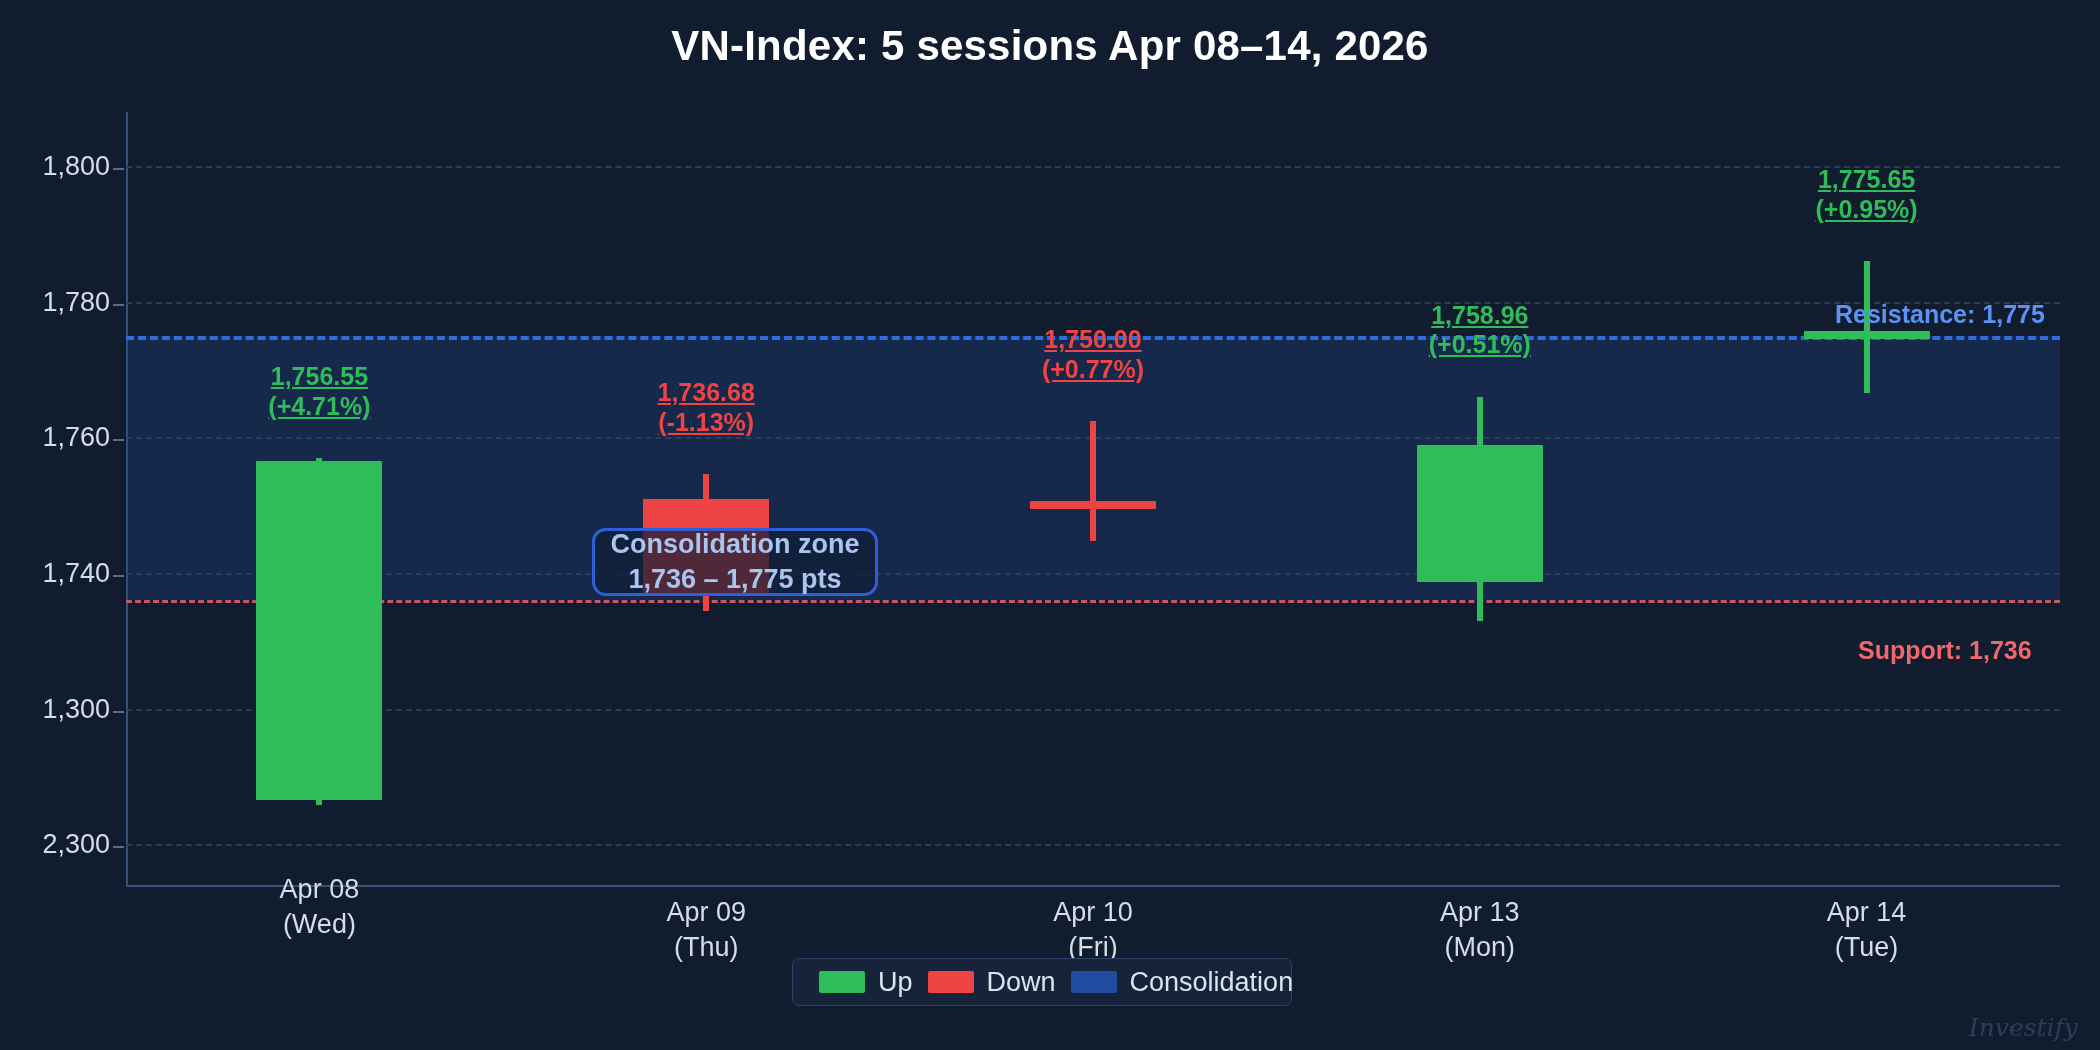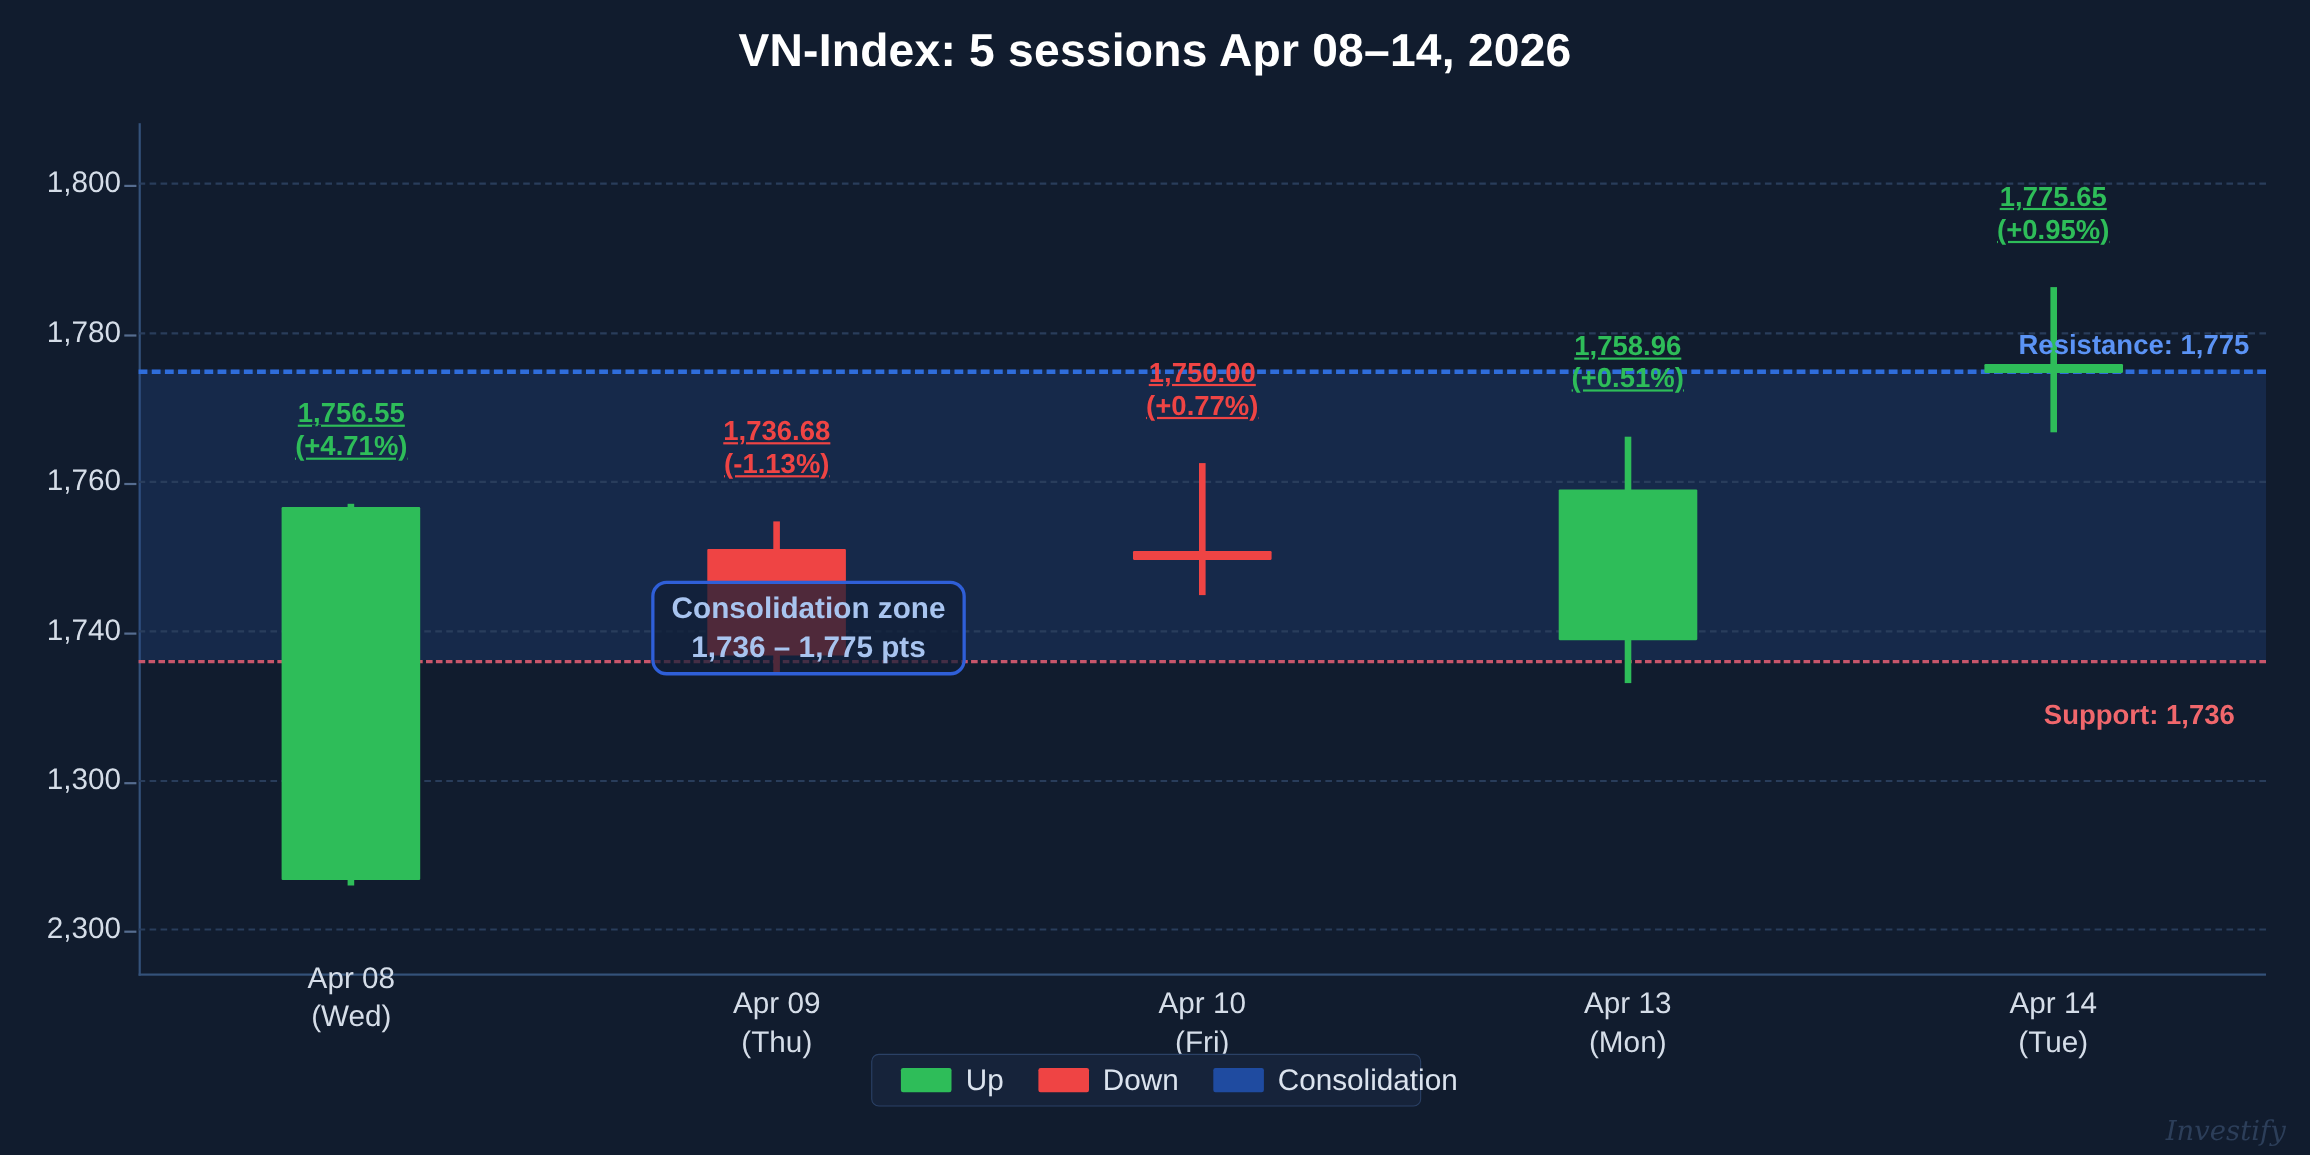--- a/index.html
+++ b/index.html
@@ -118,21 +118,21 @@
 
   
   .legend{
     position:absolute;
     border:1px solid #2b4166;
     border-radius:7px;
     background:#16233a;
     display:flex;align-items:center;
     padding:0 26px;
     box-sizing:border-box;
-    gap:31px;
+    gap:15px;
   }
   .legend-item{display:flex;align-items:center;gap:13px;}
   .swatch{width:46px;height:22px;border-radius:2px;display:block;}
   .legend-text{font-size:27px;color:#dbe3ee;}
 
   .watermark{
     position:absolute;right:22px;bottom:8px;
     font-family:"DejaVu Serif", serif;
     font-style:italic;font-size:25px;
     color:#2c3e59;
@@ -228,21 +228,21 @@
       <div class="xlabel" style="left: 1866.6px; top: 895px;">
         <div>Apr 14</div>
         <div>(Tue)</div>
       </div>
     </div>
   <div id="tag-layer">
       <div class="level-tag res" style="left: 1835px; top: 299.763px;">Resistance: 1,775</div>
       <div class="level-tag sup" style="left: 1858px; top: 636px;">Support: 1,736</div>
     </div>
   <div id="annot-layer">
-      <div class="annot" style="left: 592px; top: 528px; width: 286px; height: 86px;">
+      <div class="annot" style="left: 592px; top: 528px; width: 286px; height: 68px;">
         <div>Consolidation zone</div>
         <div>1,736 – 1,775 pts</div>
       </div>
     </div>
 
   <div class="legend" id="legend" style="left: 792px; top: 958px; width: 500px; height: 48px;">
       <div class="legend-item">
         <span class="swatch" style="background: rgb(46, 189, 89);"></span>
         <span class="legend-text">Up</span>
       </div>

